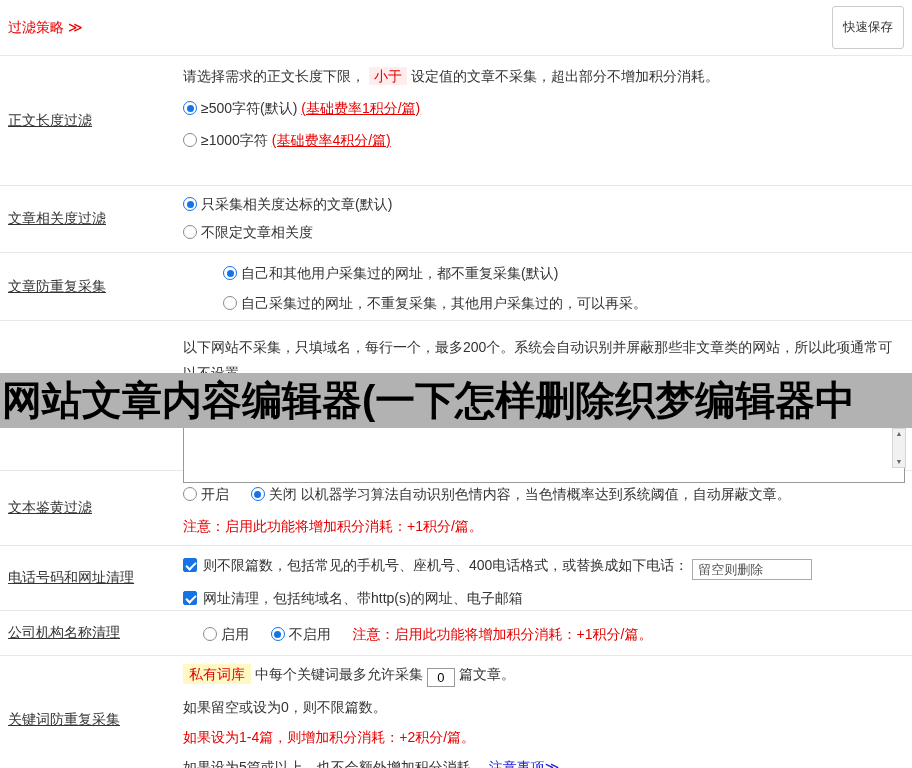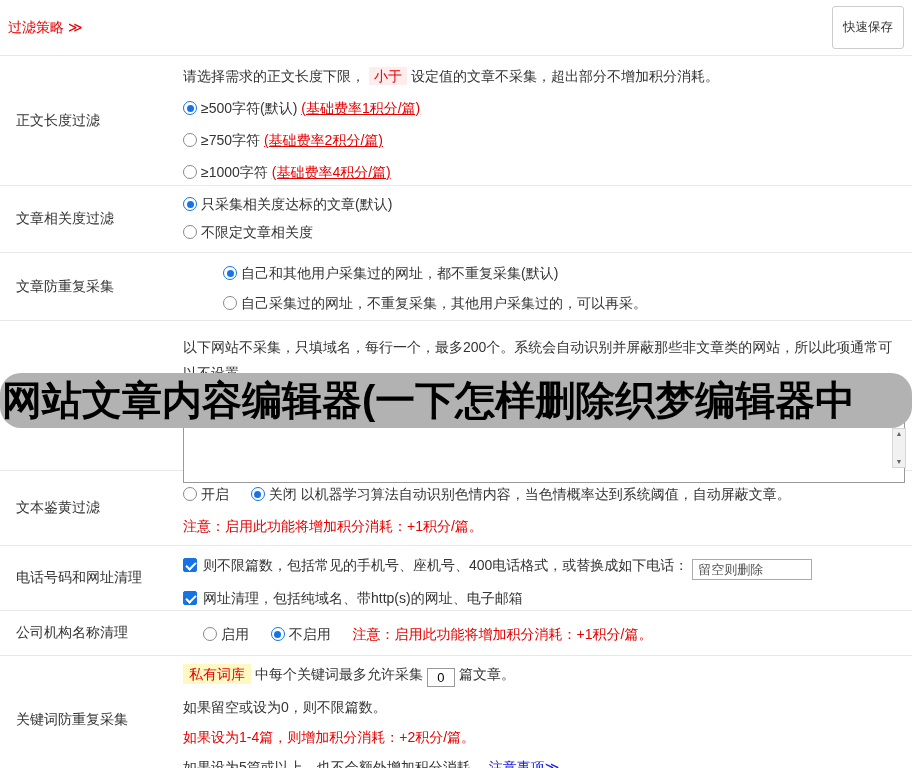--- a/index.html
+++ b/index.html
@@ -21,22 +21,22 @@
   .btn-save {
     background:#fff; border:1px solid #ccc; border-radius:3px;
     font-size:12.5px; color:#333; padding:12px 10px; cursor:pointer;
     font-family: inherit;
   }
 
   
   .row { display:flex; border-bottom:1px solid #e8e8e8; position:relative; }
   .row:last-child { border-bottom:none; }
   .lbl {
-    width:183px; flex:0 0 183px; padding-left:16px;
-    display:flex; align-items:center; color:#333;
+    width:183px; flex:0 0 183px; padding-left:8px;
+    display:flex; align-items:center; color:#333;text-decoration:underline;
   }
   .cnt { flex:1; padding-right:7px; }
   .r1 { height:130px; } .r2 { height:67px; } .r3 { height:68px;gap:40px; }
   .r4 { height:150px; } .r5 { height:75px; } .r6 { height:65px; }
   .r7 { height:45px;gap:20px; } .r8 { height:128px; }
 
   .r1 .cnt { padding-top:10px; }
   .r2 .cnt { padding-top:8px; }
   .r3 .cnt { padding-top:10px; }
   .r4 .cnt { padding-top:13px; }
@@ -82,21 +82,20 @@
   .bl-textarea {
     display:block; width:100%; height:86px; margin-top:11px;
     border:1px solid #999; resize:none; background:#fff;
     font-family:inherit; font-size:14px; padding:4px;
   }
   .overlay {
     position:absolute; left:0; right:0; top:52px; height:55px;
     background:#b2b2b2; color:#000; font-weight:700; font-size:40px;
     line-height:55px; white-space:nowrap; overflow:hidden; z-index:5;
     padding-left:2px;
-    border-radius:21px;
   }
   .faux-scroll {
     position:absolute; right:6px; top:107px; width:14px; height:40px;
     background:#f1f1f1; border:1px solid #d6d6d6; z-index:6;
     display:flex; flex-direction:column; justify-content:space-between;
     align-items:center; font-size:7px; color:#666; cursor:pointer;
   }
   .faux-scroll span { line-height:10px; }
 
   .inp-phone {
@@ -122,23 +121,20 @@
   <div class="row r1">
     <div class="lbl">正文长度过滤</div>
     <div class="cnt">
       <div class="line">
         <span>请选择需求的正文长度下限，</span><span class="hl">小于</span><span>设定值的文章不采集，超出部分不增加积分消耗。</span>
       </div>
       <div class="line mt12">
         <span class="radio on"></span><span>≥500字符(默认)</span> <span class="red-u">(基础费率1积分/篇)</span>
       </div>
       <div class="line mt12">
-        <span class="radio"></span><span>≥750字符</span> <span class="red-u">(基础费率2积分/篇)</span>
-      </div>
-      <div class="line mt12">
         <span class="radio"></span><span>≥1000字符</span> <span class="red-u">(基础费率4积分/篇)</span>
       </div>
     </div>
   </div>
 
   <div class="row r2">
     <div class="lbl">文章相关度过滤</div>
     <div class="cnt">
       <div class="line">
         <span class="radio on"></span><span>只采集相关度达标的文章(默认)</span>

